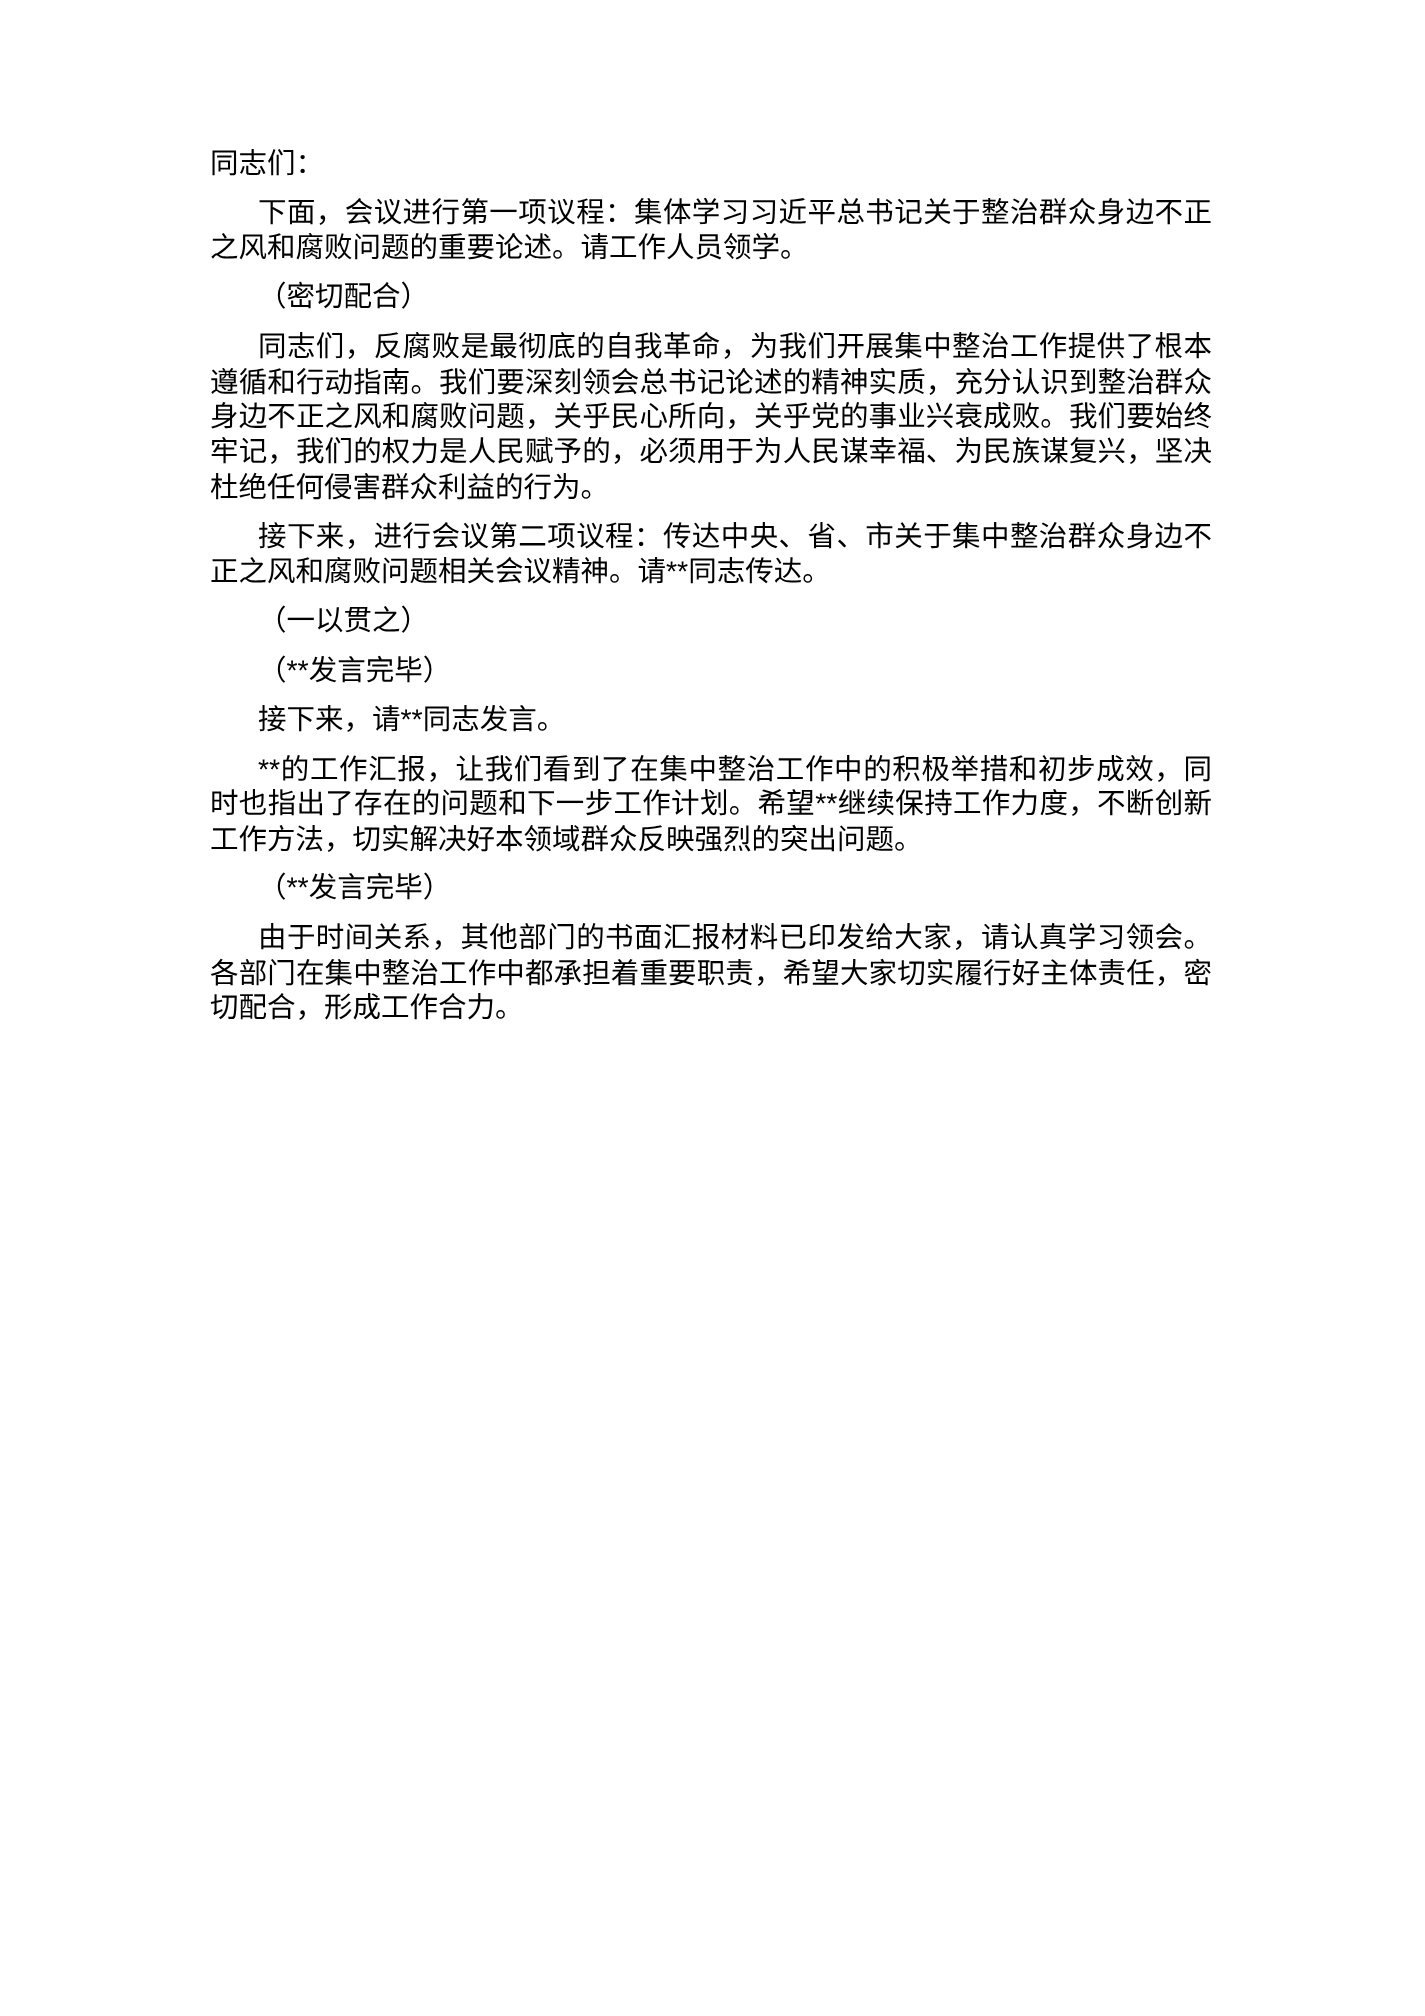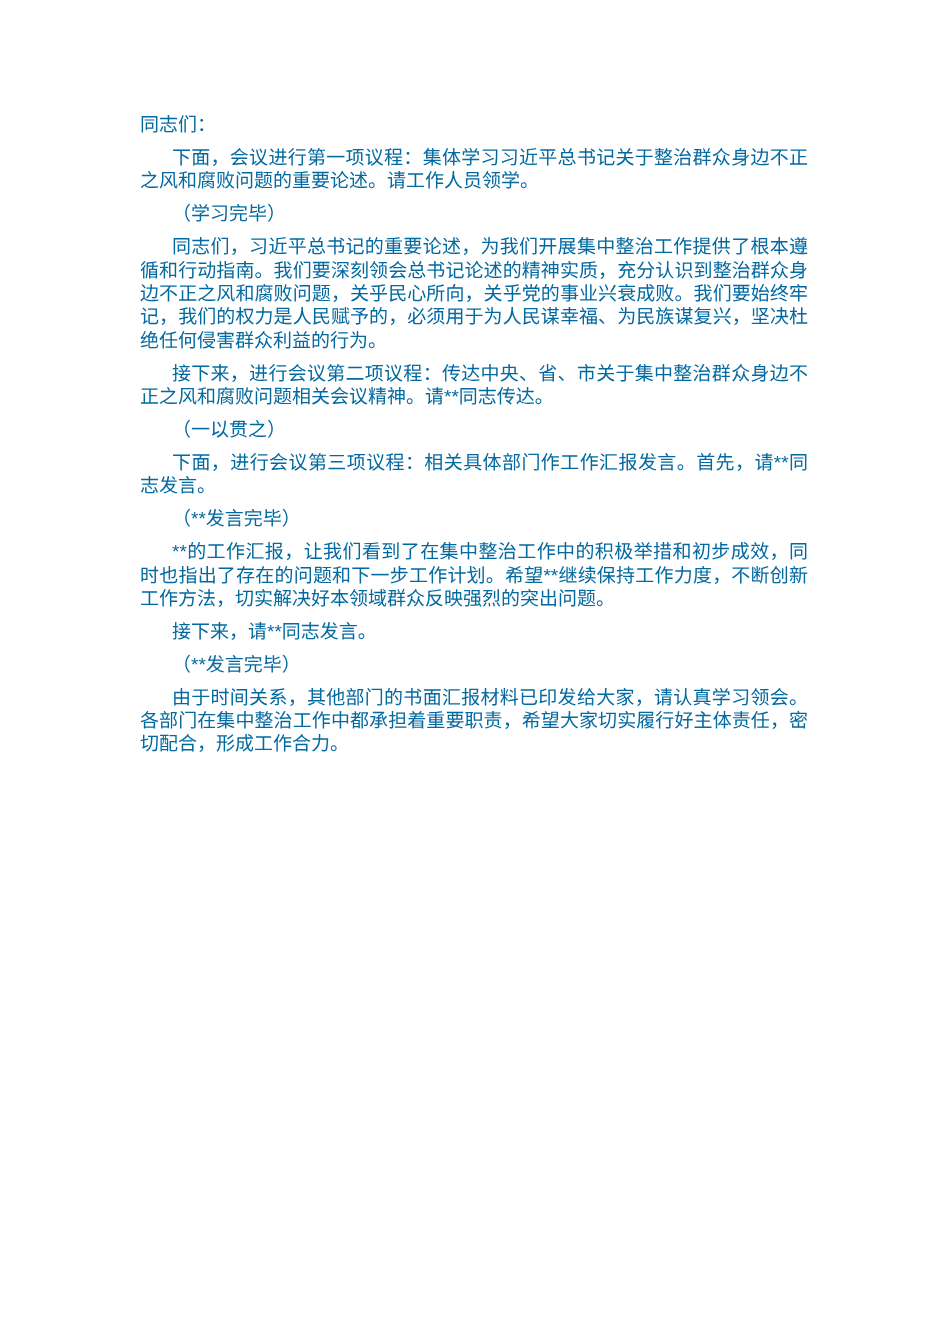--- a/index.html
+++ b/index.html
@@ -10,46 +10,45 @@
   body {
     width: 950px;
     height: 1344px;
     position: relative;
     overflow: hidden;
     font-family: "Liberation Sans", "DejaVu Sans", sans-serif;
   }
   .doc-page {
     position: absolute;
     left: 140px;
-    top: 113px;
+    top: 98px;
     width: 668px;
-    color: #0369a1;
+    color: #000000;
     font-size: 19px;
     line-height: 23.4px;
     text-align: justify;
     text-justify: inter-ideograph;
   }
   .doc-page p {
     margin: 9.5px 0 0 0;
     text-indent: 32px;
   }
   .doc-page p.salutation {
     margin-top: 0;
     text-indent: 0;
   }
 </style>
 </head>
 <body>
 
 <div class="doc-page">
   <p class="salutation">同志们：</p>
   <p>下面，会议进行第一项议程：集体学习习近平总书记关于整治群众身边不正之风和腐败问题的重要论述。请工作人员领学。</p>
-  <p>（学习完毕）</p>
-  <p>同志们，习近平总书记的重要论述，为我们开展集中整治工作提供了根本遵循和行动指南。我们要深刻领会总书记论述的精神实质，充分认识到整治群众身边不正之风和腐败问题，关乎民心所向，关乎党的事业兴衰成败。我们要始终牢记，我们的权力是人民赋予的，必须用于为人民谋幸福、为民族谋复兴，坚决杜绝任何侵害群众利益的行为。</p>
+  <p>（密切配合）</p>
+  <p>同志们，反腐败是最彻底的自我革命，为我们开展集中整治工作提供了根本遵循和行动指南。我们要深刻领会总书记论述的精神实质，充分认识到整治群众身边不正之风和腐败问题，关乎民心所向，关乎党的事业兴衰成败。我们要始终牢记，我们的权力是人民赋予的，必须用于为人民谋幸福、为民族谋复兴，坚决杜绝任何侵害群众利益的行为。</p>
   <p>接下来，进行会议第二项议程：传达中央、省、市关于集中整治群众身边不正之风和腐败问题相关会议精神。请**同志传达。</p>
   <p>（一以贯之）</p>
-  <p>下面，进行会议第三项议程：相关具体部门作工作汇报发言。首先，请**同志发言。</p>
   <p>（**发言完毕）</p>
+  <p>接下来，请**同志发言。</p>
   <p>**的工作汇报，让我们看到了在集中整治工作中的积极举措和初步成效，同时也指出了存在的问题和下一步工作计划。希望**继续保持工作力度，不断创新工作方法，切实解决好本领域群众反映强烈的突出问题。</p>
-  <p>接下来，请**同志发言。</p>
   <p>（**发言完毕）</p>
   <p>由于时间关系，其他部门的书面汇报材料已印发给大家，请认真学习领会。各部门在集中整治工作中都承担着重要职责，希望大家切实履行好主体责任，密切配合，形成工作合力。</p>
 </div>
 
 </body></html>

